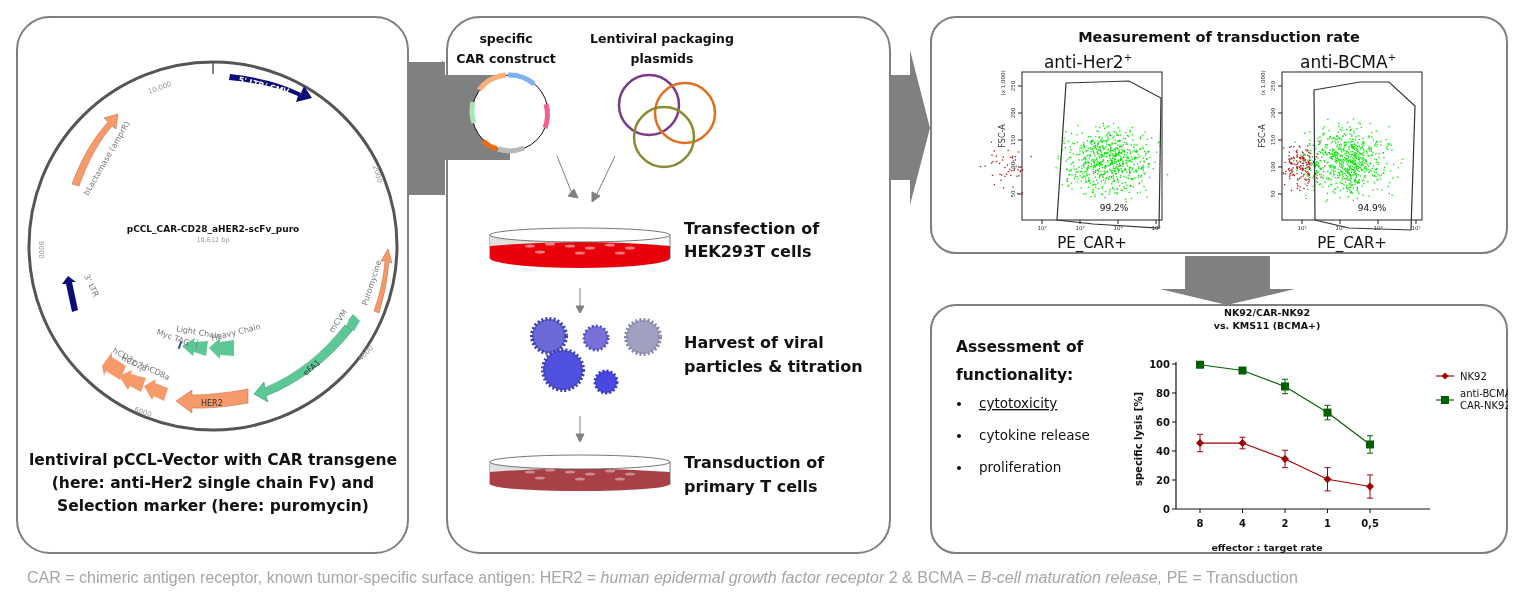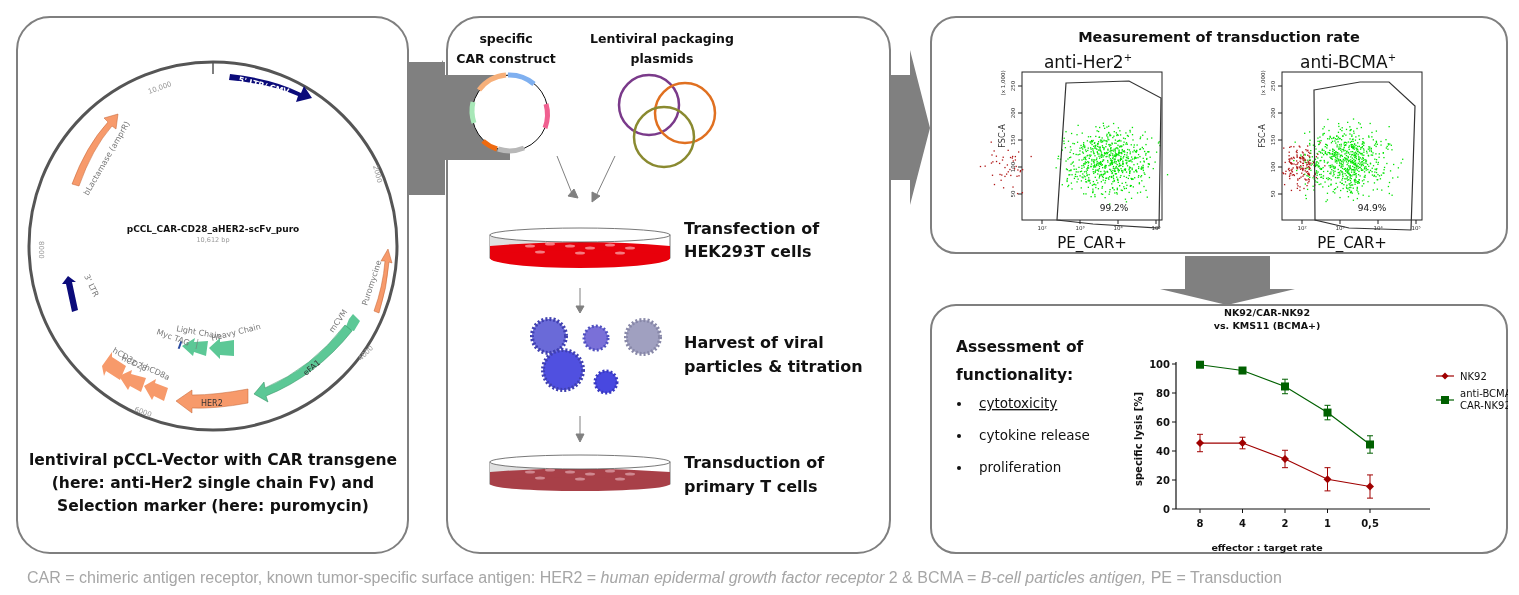--- a/index.html
+++ b/index.html
@@ -1920,13 +1920,13 @@
       <line x1="267" y1="131.775" x2="273" y2="131.775" stroke="#006000"></line>
       <line x1="267" y1="149.175" x2="273" y2="149.175" stroke="#006000"></line>
       <rect x="266" y="136.475" width="8" height="8" fill="#006000"></rect>
       <line x1="336" y1="96" x2="354" y2="96" stroke="#006000" stroke-width="1.2"></line>
       <rect x="341" y="92" width="8" height="8" fill="#006000"></rect>
       <text x="360" y="93" font-size="10" fill="#111">anti-BCMA-</text>
       <text x="360" y="105" font-size="10" fill="#111">CAR-NK92</text>
     </g>
   </svg>
 
-<div id="footnote"><span>CAR = chimeric antigen receptor, known tumor-specific surface antigen: HER2 = </span><i>human epidermal growth factor receptor</i><span> 2 &amp; BCMA = </span><i>B-cell particles antigen,</i><span> PE  = Transduction</span></div>
+<div id="footnote"><span>CAR = chimeric antigen receptor, known tumor-specific surface antigen: HER2 = </span><i>human epidermal growth factor receptor</i><span> 2 &amp; BCMA = </span><i>B-cell maturation release,</i><span> PE  = Transduction</span></div>
 
 </body></html>

